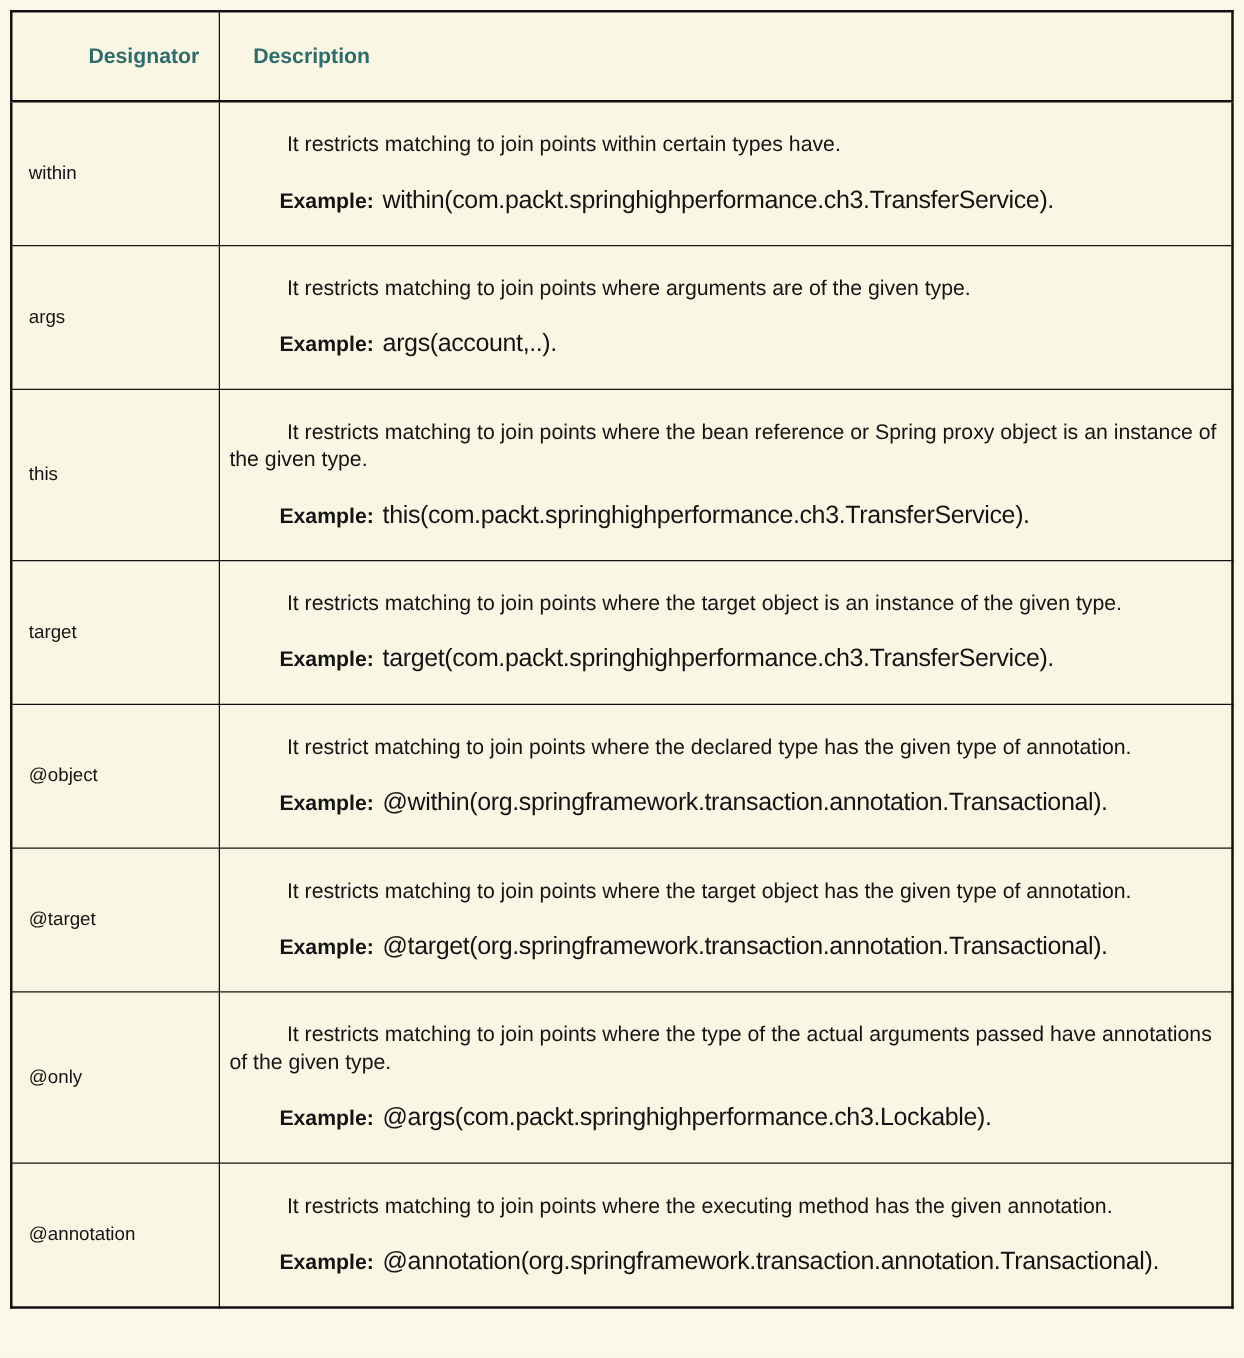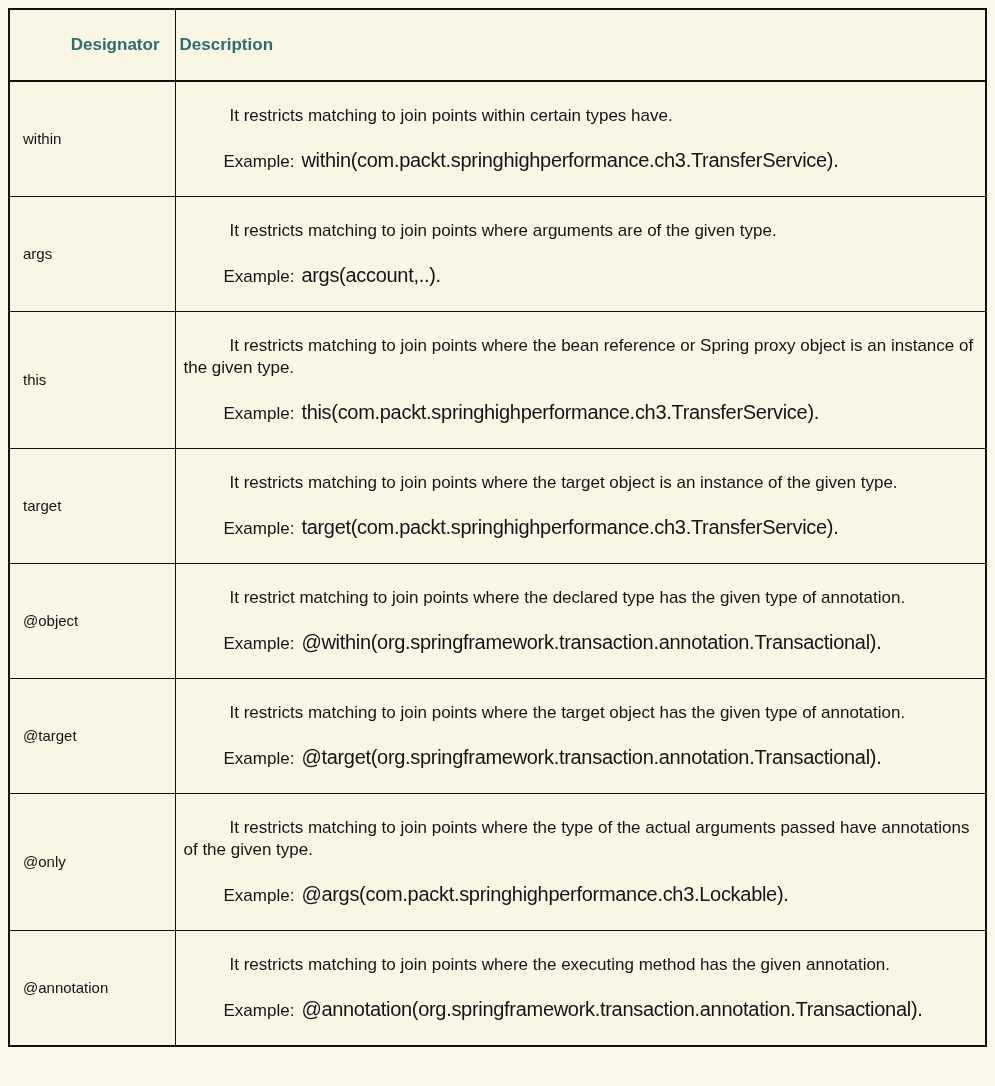--- a/index.html
+++ b/index.html
@@ -33,21 +33,21 @@
   }
   
   tr.header-row { height: 72px; }
   tr.header-row th {
     border-bottom: 2px solid #121212;
     font-size: 17px;
     font-weight: bold;
     color: #2e6c6c;
   }
   th.h-designator { text-align: right; padding-right: 15px; }
-  th.h-description { text-align: left;  padding-left: 4px;  }
+  th.h-description { text-align: left;  padding-left: 27px;  }
 
   
   tr.h33  { height: 33px;  }
   tr.h115 { height: 115px; }
   tr.h137 { height: 137px; }
   tr.h116 { height: 116px; }
 
   td.dcell {
     padding-left: 13px;
     font-size: 15px;
@@ -63,21 +63,21 @@
   p.desc {
     margin: 0;
     text-indent: 46px;
   }
   tr.simple p.desc { text-indent: 0; }
   p.example {
     margin: 22px 0 0 0;
     text-indent: 40px;
     white-space: nowrap;
   }
-  .exlabel { font-weight: normal; }
+  .exlabel { font-weight: bold; }
   .code {
     margin-left: 7px;
     font-size: 20px;
     letter-spacing: -0.3px;
   }
 </style>
 </head>
 <body>
 
 <div class="page">

